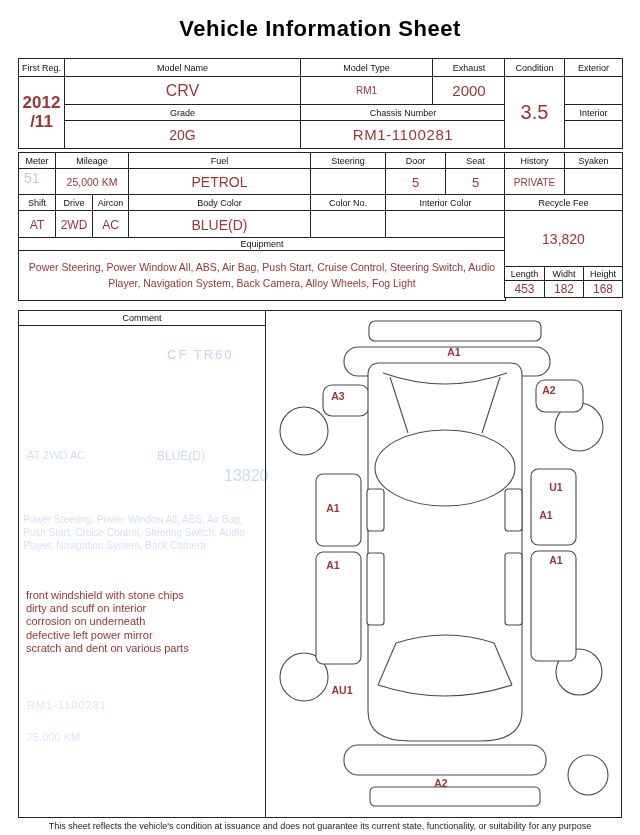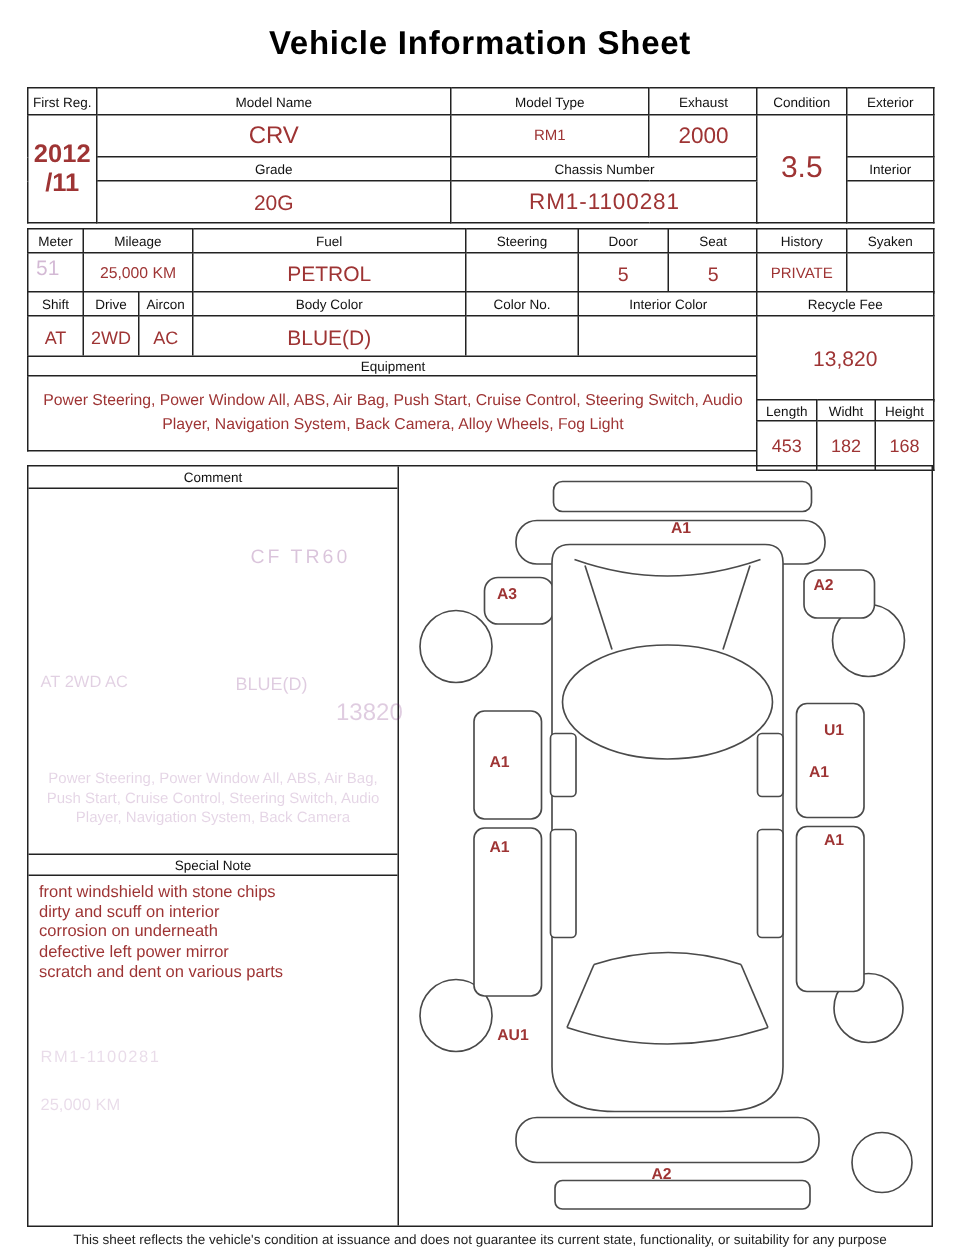--- a/index.html
+++ b/index.html
@@ -48,21 +48,21 @@
     font-size:9px; padding-top:2px;
   }
   .comment-header { position:absolute; left:0; top:0; border-bottom:1px solid #222; }
   .special-header { position:absolute; left:0; top:258px; border-top:1px solid #222; border-bottom:1px solid #222; }
   .note-text {
     position:absolute; color:#9e3434; font-size:11px; line-height:1.2;
     white-space:pre-line; text-align:left;
   }
   .comment-text { left:7px; top:20px; width:232px; }
   .special-text { left:7px; top:278px; width:236px; }
-  .ghost { position:absolute; color:#701a75; white-space:pre-line;text-align:center; }
+  .ghost { position:absolute; color:#1d4ed8; white-space:pre-line; }
   .diagram {
     position:absolute; left:247px; top:0; width:357px; height:508px;
   }
   .mark {
     position:absolute; transform:translate(-50%,-50%);
     color:#9e3434; font-size:10.5px; font-weight:700;
   }
   .footer {
     position:absolute; left:0; top:821px; width:640px; text-align:center;
     font-size:9px; color:#222;
@@ -238,44 +238,43 @@
         <col style="width:40px">
         <col style="width:39px">
         <col style="width:39px">
       </colgroup>
     <tbody>
         <tr style="height:14px">
       <td class="hdr">Length</td>
       <td class="hdr">Widht</td>
       <td class="hdr">Height</td>
     </tr>
-    <tr style="height:33px">
+    <tr style="height:17px">
       <td class="val v-dim">453</td>
       <td class="val v-dim">182</td>
       <td class="val v-dim">168</td>
     </tr>
   </tbody>
     </table>
 
   <div class="ghost" style="left:24px; top:170px; font-size:14px; opacity:.3;">51</div>
 
   <div class="bottom-box">
 
     <div class="left-col">
       <div class="col-header comment-header">Comment</div>
 
-      <div class="ghost" style="left:148px; top:36px; font-size:13px; opacity:.25; letter-spacing:2px;margin-top:16px;">CF TR60</div>
+      <div class="ghost" style="left:148px; top:36px; font-size:13px; opacity:.25; letter-spacing:2px;">CF TR60</div>
       <div class="ghost" style="left:8px; top:138px; font-size:11px; opacity:.2;">AT  2WD  AC</div>
       <div class="ghost" style="left:138px; top:138px; font-size:12px; opacity:.22;">BLUE(D)</div>
       <div class="ghost" style="left:166px; top:156px; font-size:16px; opacity:.22;margin-left:39px;">13820</div>
       <div class="ghost" style="left:4px; top:202px; width:238px; font-size:10px; line-height:1.3; opacity:.18;">Power Steering, Power Window All, ABS, Air Bag, Push Start, Cruise Control, Steering Switch, Audio Player, Navigation System, Back Camera</div>
       <div class="ghost" style="left:8px; top:388px; font-size:11px; opacity:.15; letter-spacing:1px;">RM1-1100281</div>
       <div class="ghost" style="left:8px; top:420px; font-size:11px; opacity:.15;">25,000 KM</div>
 
-      <div class="col-header special-header">Special Note</div>
       <div class="note-text special-text">front windshield with stone chips
 dirty and scuff on interior
 corrosion on underneath
 defective left power mirror
 scratch and dent on various parts</div>
     </div>
 
     <div class="diagram">
       <svg width="357" height="508" viewBox="0 0 357 508" style="position:absolute; left:0; top:0;">
         <g fill="#ffffff" stroke="#4a4a4a" stroke-width="1.1">

